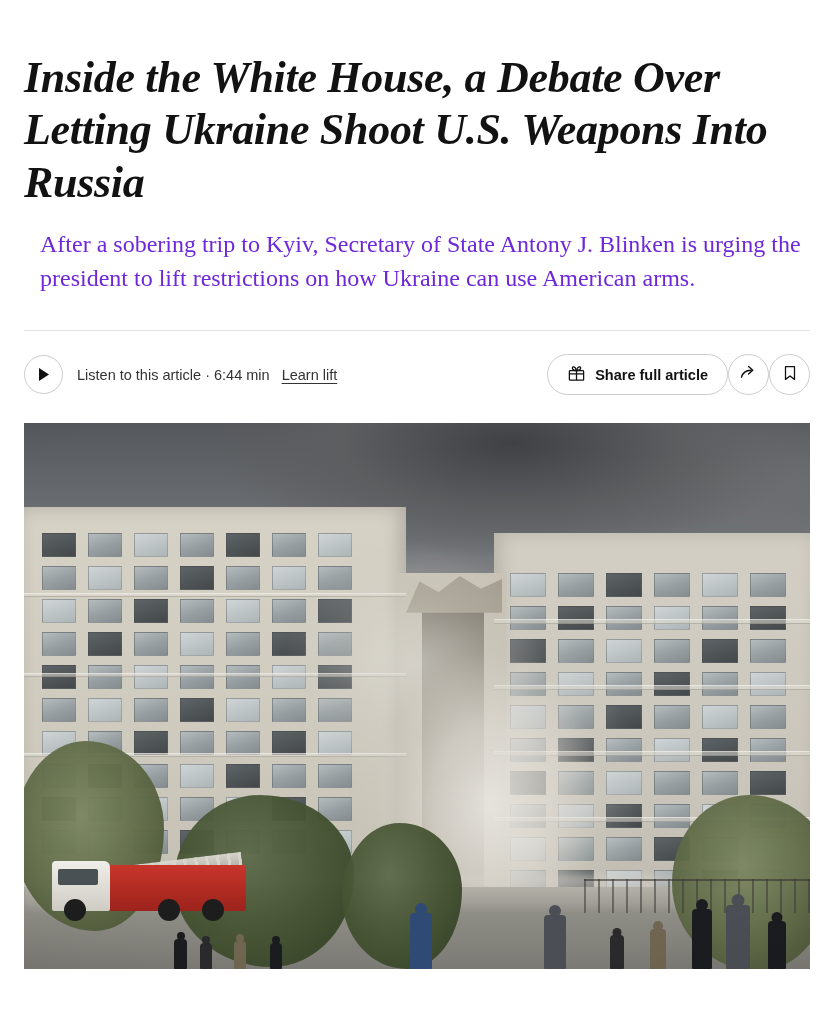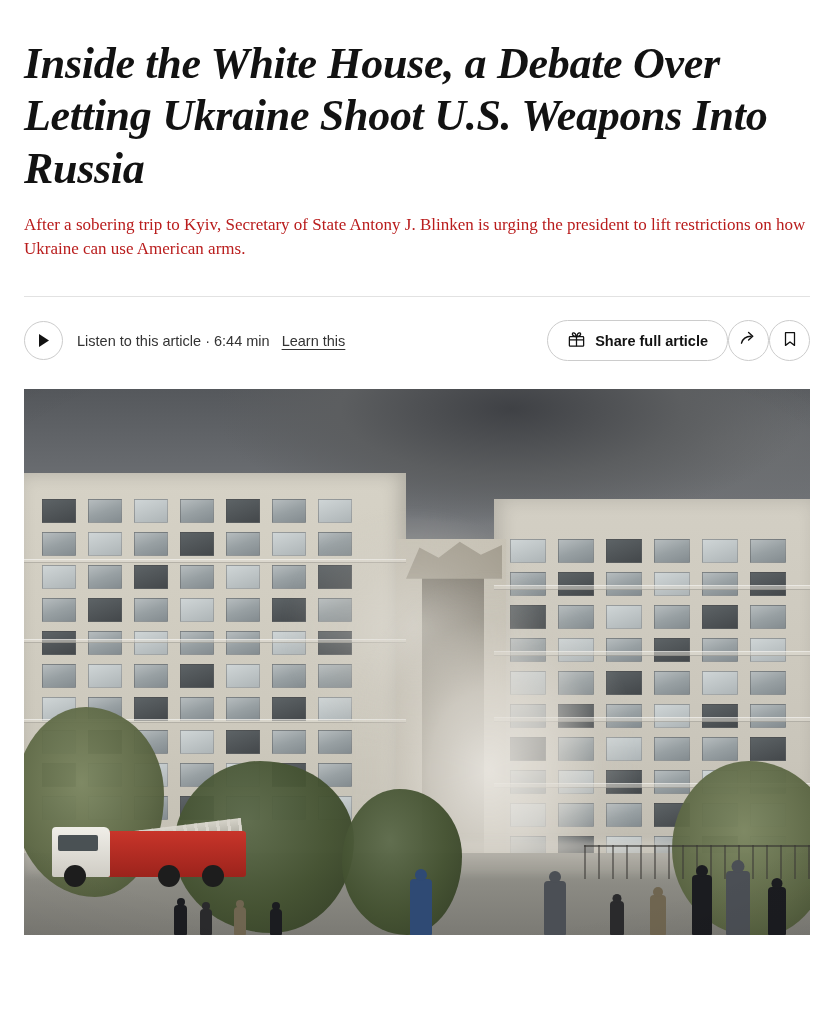--- a/index.html
+++ b/index.html
@@ -15,41 +15,41 @@
     font-family: "Liberation Sans", sans-serif;
     color: #121212;
   }
   .page {
     width: 834px;
     height: 1033px;
     position: relative;
     background: #fff;
   }
   .article {
-    padding: 2px 24px;
+    padding: 16px 24px;
     border-radius: 14px;
   }
   .headline {
     font-family: "Liberation Serif", serif;
     font-style: italic;
     font-weight: 700;
     font-size: 44px;
     line-height: 1.19;
     letter-spacing: -0.3px;
     margin: 0;
     padding-top: 36px;
     color: #121212;
     max-width: 760px;
   }
   .summary {
     font-family: "Liberation Serif", serif;
-    font-size: 17px;
+    font-size: 24px;
     line-height: 1.43;
-    color: #b91c1c;
-    margin: 18px 0 0 0;
+    color: #6d28d9;
+    margin: 18px 0 0 16px;
     max-width: 790px;
   }
   .divider {
     border: 0;
     border-top: 1px solid #e2e2e2;
     margin: 34px 0 0 0;
   }
   .toolbar {
     display: flex;
     align-items: center;
@@ -314,21 +314,21 @@
 
       <div class="toolbar-left">
         <button class="play-btn">
           <span>
             <svg width="13" height="15" viewBox="0 0 13 15" aria-hidden="true">
               <polygon points="2,1 12,7.5 2,14" fill="#121212"></polygon>
             </svg>
           </span>
         </button>
         <span class="listen-text">Listen to this article · 6:44 min</span>
-        <span class="learn-more">Learn this</span>
+        <span class="learn-more">Learn lift</span>
       </div>
 
       <div class="toolbar-right">
 
         <button class="share-pill">
           <span>
             <svg width="19" height="19" viewBox="0 0 24 24" fill="none" stroke="#121212" stroke-width="1.6" aria-hidden="true">
               <rect x="3" y="8.5" width="18" height="12" rx="1"></rect>
               <line x1="3" y1="12.5" x2="21" y2="12.5"></line>
               <line x1="12" y1="8.5" x2="12" y2="20.5"></line>

